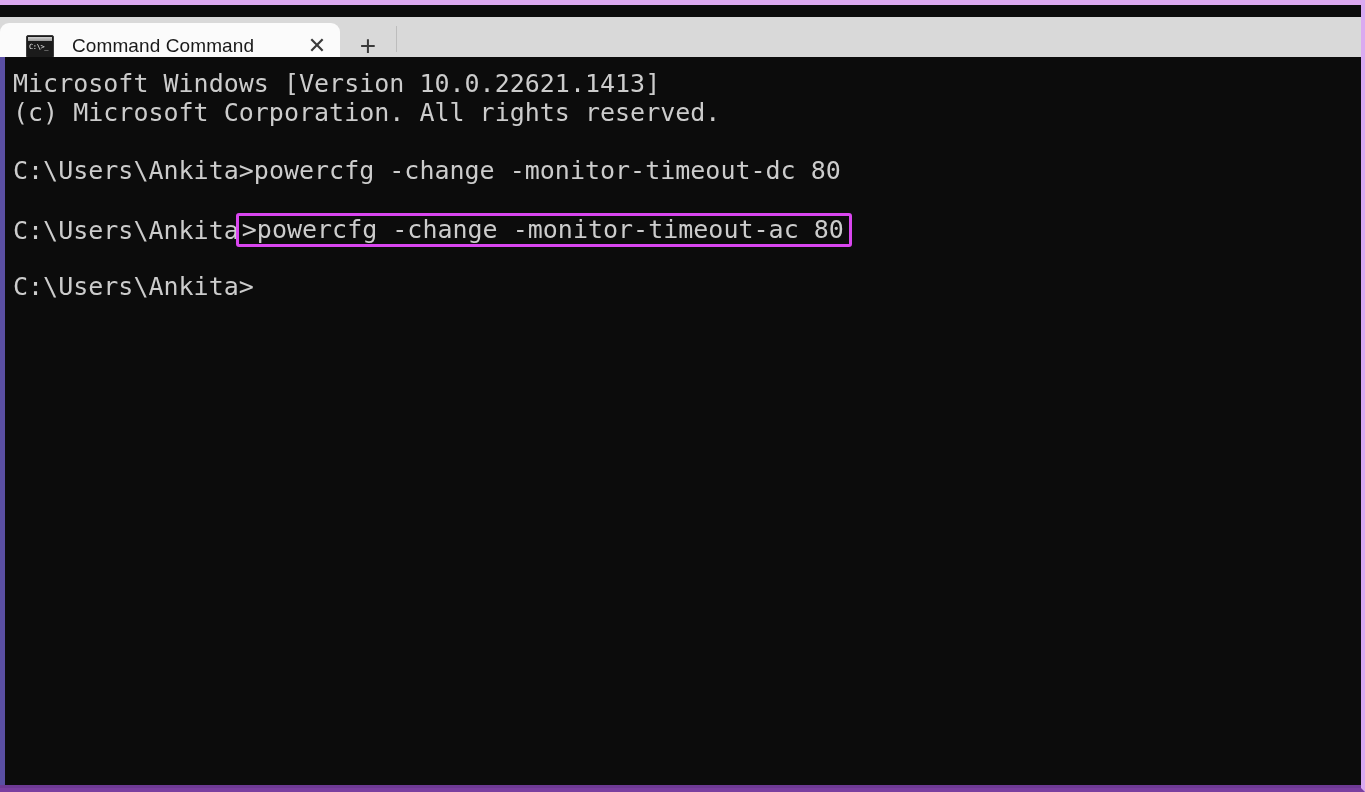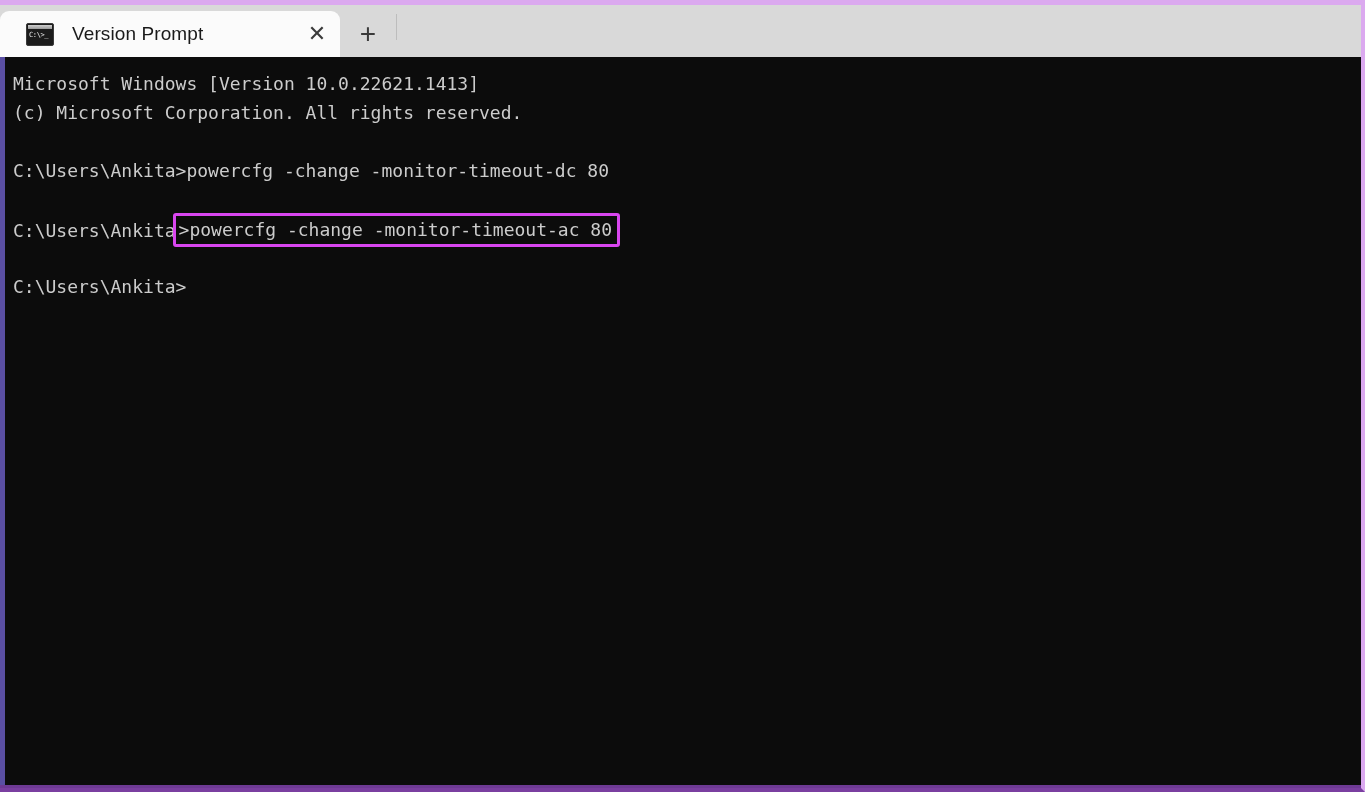--- a/index.html
+++ b/index.html
@@ -24,21 +24,21 @@
     border-top: 5px solid #dba9ef;
     border-right: 4px solid #dba9ef;
     border-bottom: 4px solid #7a3fa0;
     border-left: 0;
     overflow: hidden;
   }
 
   
   #title-bar {
     position: absolute;
-    top: 0;
+    top: 12px;
     left: 0;
     right: 0;
     height: 52px;
     background: #d9d9d9;
     display: flex;
     align-items: flex-end;
   }
 
   #tab-strip {
     display: flex;
@@ -152,21 +152,21 @@
     top: 0;
     bottom: 0;
     width: 5px;
     background: #5a4fa3;
   }
 
   #terminal-content {
     position: relative;
     padding-left: 13px;
     font-family: "DejaVu Sans Mono", monospace;
-    font-size: 18px;
+    font-size: 25px;
     line-height: 29px;
     color: #cccccc;
     white-space: pre;
     letter-spacing: 0px;
   }
 
   .term-line { height: 29px; }
   .term-line.blank { height: 29px; }
 
   .cmd-highlight {
@@ -194,21 +194,21 @@
 
 <div id="app-window">
 
   <div id="title-bar">
     <div id="tab-strip">
 
       <div class="tab">
         <span class="tab-icon">
           <span class="tab-icon-prompt">C:\&gt;_</span>
         </span>
-        <span class="tab-title">Version Prompt</span>
+        <span class="tab-title">Command Command</span>
         <span class="tab-close">✕</span>
       </div>
 
       <div class="strip-btn new-tab">+</div>
 
       <div class="strip-sep"></div>
 
       <div class="strip-btn dropdown">ⱟ</div>
     </div>
   </div>

